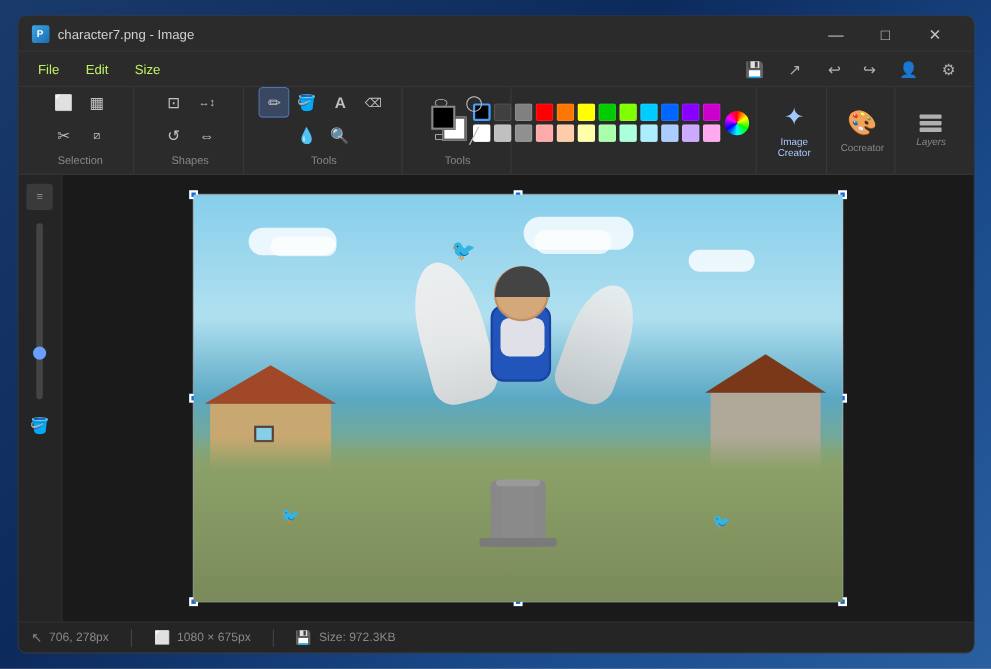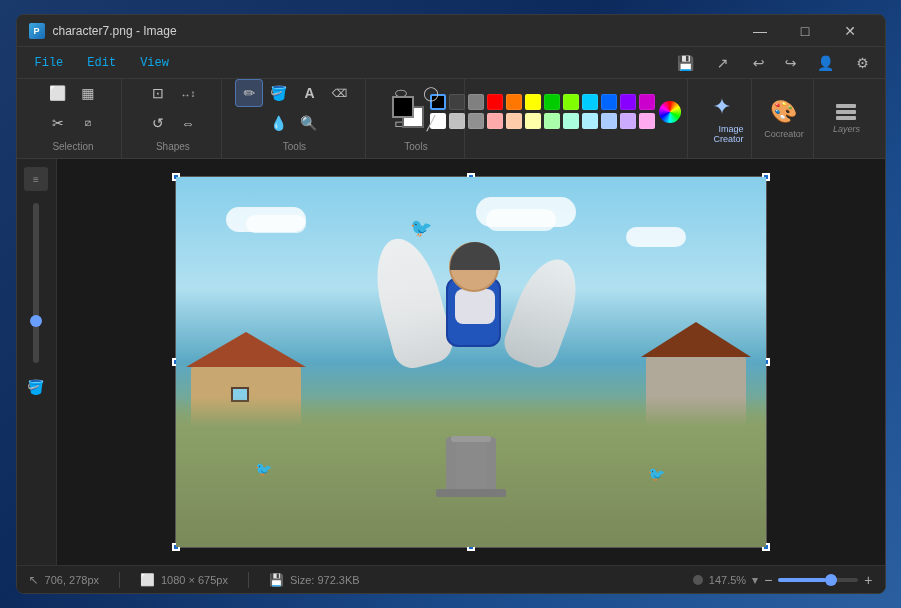--- a/index.html
+++ b/index.html
@@ -74,22 +74,21 @@
       padding: 0 8px;
       flex-shrink: 0;
       border-bottom: 1px solid #3a3a3a;
       gap: 4px;
     }
     .menu-item {
       padding: 4px 10px;
       border-radius: 4px;
       cursor: pointer;
       font-size: 12px;
-      color: #0ea5e9;
-      font-family: Liberation Mono, monospace;
+      color: #bef264;
     }
     .menu-bar-actions {
       margin-left: auto;
       display: flex;
       align-items: center;
       gap: 8px;
     }
     .menu-icon-btn {
       width: 28px;
       height: 28px;
@@ -398,21 +397,21 @@
     <div class="title-bar-controls">
       <button class="title-btn">—</button>
       <button class="title-btn">□</button>
       <button class="title-btn close">✕</button>
     </div>
   </div>
 
   <div class="menu-bar">
     <div class="menu-item">File</div>
     <div class="menu-item">Edit</div>
-    <div class="menu-item">View</div>
+    <div class="menu-item">Size</div>
     <div class="menu-bar-actions">
       <div class="menu-icon-btn">💾</div>
       <div class="menu-icon-btn">↗</div>
       <div class="undo-redo">
         <div class="menu-icon-btn">↩</div>
         <div class="menu-icon-btn">↪</div>
       </div>
       <div class="menu-icon-btn">👤</div>
       <div class="menu-icon-btn">⚙</div>
     </div>
@@ -505,21 +504,21 @@
 
       <div style="display:flex;flex-direction:column;align-items:center;gap:4px;">
         <div class="rainbow-swatch"></div>
       </div>
     </div>
 
     <div style="flex:1;"></div>
 
     <div class="ribbon-action-group">
       <div class="action-icon ai-sparkle">✦</div>
-      <div style="font-size:9px;color:#aac8ff;text-align:right;cursor:pointer;">Image Creator</div>
+      <div style="font-size:9px;color:#aac8ff;text-align:center;cursor:pointer;">Image Creator</div>
     </div>
 
     <div class="ribbon-action-group">
       <div class="action-icon">🎨</div>
       <div style="font-size:9px;color:#888;text-align:center;cursor:pointer;">Cocreator</div>
     </div>
 
     <div class="ribbon-action-group" style="border-right:none;">
       <div>
         <div class="layers-stack-icon">
@@ -618,26 +617,15 @@
     <div class="status-item">
       <span style="font-size:12px;">⬜</span>
       <span>1080 × 675px</span>
     </div>
     <div class="status-sep"></div>
     <div class="status-item">
       <span style="font-size:12px;">💾</span>
       <span>Size: 972.3KB</span>
     </div>
 
-    <div class="zoom-slider-container">
-      <span style="width:10px;height:10px;background:#555;border-radius:50%;display:block;"></span>
-      <span>147.5%</span>
-      <span style="font-size:12px;" class="dropdown-arrow">▾</span>
-      <span style="cursor:pointer;color:#aaa;font-size:14px;">−</span>
-      <div class="zoom-slider-track">
-        <div class="zoom-slider-fill"></div>
-        <div class="zoom-slider-thumb"></div>
-      </div>
-      <span style="cursor:pointer;color:#aaa;font-size:14px;">+</span>
-    </div>
   </div>
 
 </div>
 
 </body></html>

